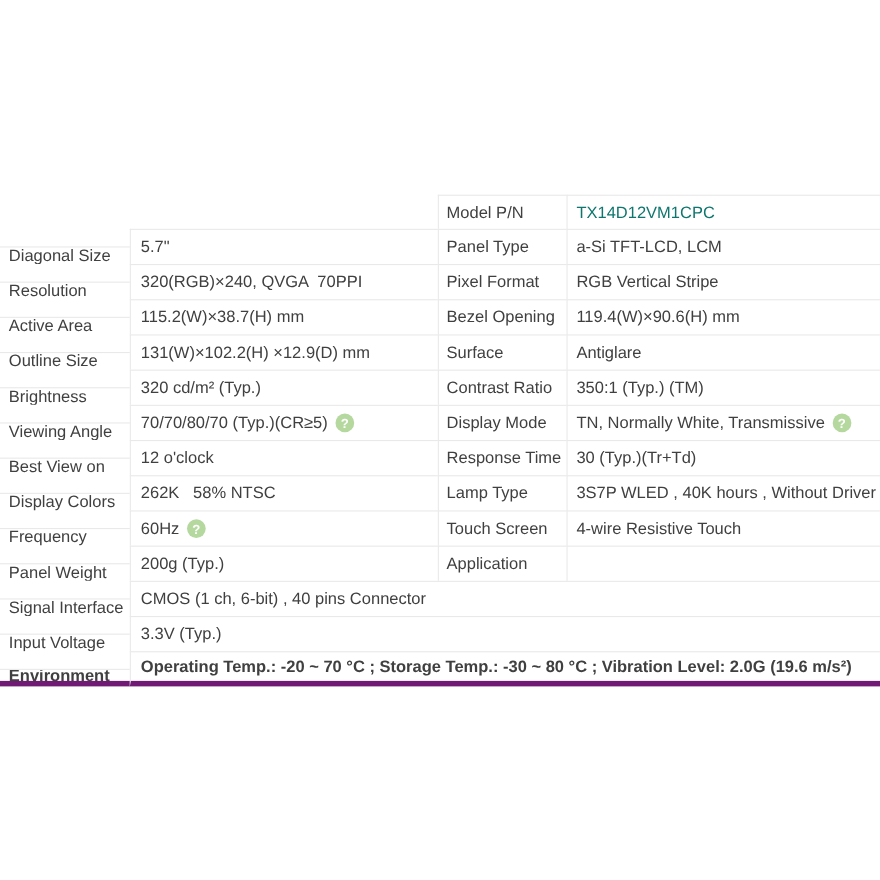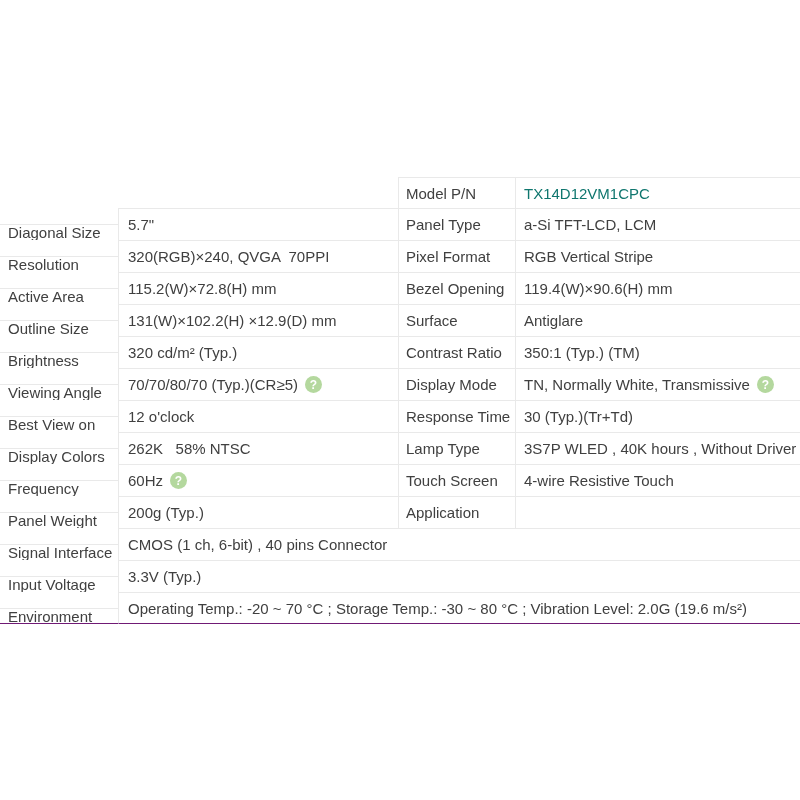--- a/index.html
+++ b/index.html
@@ -17,21 +17,21 @@
     display:flex; align-items:center; box-sizing:border-box;
     white-space:pre; overflow:hidden;
   }
   .c1 { padding-left:8px;margin-top:16px; }
   .c2 { padding-left:9px; }
   .c3 { padding-left:7px; }
   .c4 { padding-left:8px; }
   .cfull { grid-column:2 / 5; padding-left:9px; }
   .bt { border-top:1px solid #e9e9e9; }
   .bl { border-left:1px solid #e9e9e9; }
-  .bb { border-bottom:1px solid #701a75; }
+  .bb { border-bottom:5px solid #701a75;font-weight:bold; }
   .link { color:#0f766e; }
   .help {
     flex:0 0 auto; width:17px; height:17px; margin-left:7px;
     border-radius:50%; background:#b4d89e; color:#ffffff;
     font-size:12px; font-weight:bold;
     display:inline-flex; align-items:center; justify-content:center; line-height:1;
   }
 </style>
 </head>
 <body>
@@ -47,21 +47,21 @@
   <div class="cell c2 bt bl">5.7"</div>
   <div class="cell c3 bt bl">Panel Type</div>
   <div class="cell c4 bt bl">a-Si TFT-LCD, LCM</div>
 
   <div class="cell c1 bt">Resolution</div>
   <div class="cell c2 bt bl">320(RGB)×240, QVGA  70PPI</div>
   <div class="cell c3 bt bl">Pixel Format</div>
   <div class="cell c4 bt bl">RGB Vertical Stripe</div>
 
   <div class="cell c1 bt">Active Area</div>
-  <div class="cell c2 bt bl">115.2(W)×72.8(H) mm</div>
+  <div class="cell c2 bt bl">115.2(W)×38.7(H) mm</div>
   <div class="cell c3 bt bl">Bezel Opening</div>
   <div class="cell c4 bt bl">119.4(W)×90.6(H) mm</div>
 
   <div class="cell c1 bt">Outline Size</div>
   <div class="cell c2 bt bl">131(W)×102.2(H) ×12.9(D) mm</div>
   <div class="cell c3 bt bl">Surface</div>
   <div class="cell c4 bt bl">Antiglare</div>
 
   <div class="cell c1 bt">Brightness</div>
   <div class="cell c2 bt bl">320 cd/m² (Typ.)</div>

